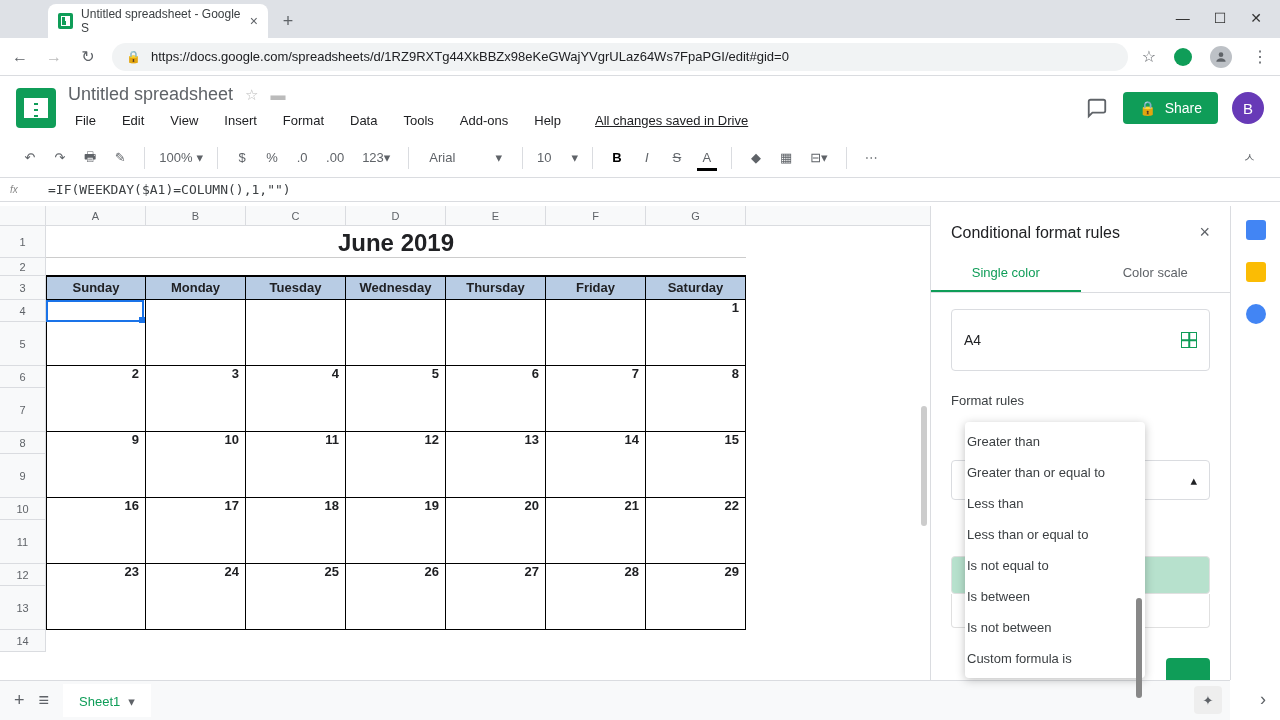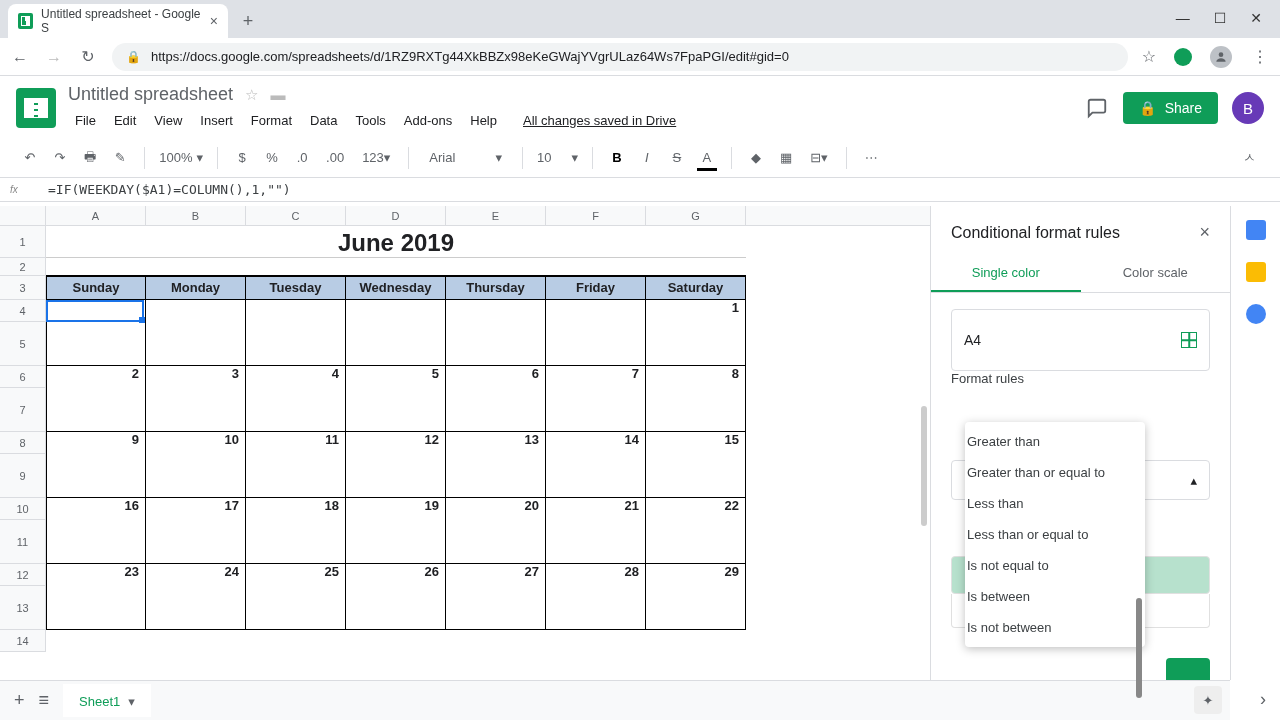--- a/index.html
+++ b/index.html
@@ -4,21 +4,21 @@
 <style>
 * { box-sizing: border-box; margin: 0; padding: 0; }
 body { font-family: Arial, sans-serif; font-size: 13px; color: #202124; background: #fff; width: 1280px; height: 720px; overflow: hidden; position: relative; }
 
 
 .window-controls { position: absolute; top: 0; right: 0; display: flex; gap: 24px; padding: 10px 18px; color: #333; }
 .window-controls span { font-size: 14px; cursor: default; }
 
 
 .tab-bar { background: #dee1e6; height: 38px; display: flex; align-items: flex-end; padding-left: 8px; }
-.tab { background: #fff; height: 34px; display: flex; align-items: center; padding: 0 10px; border-radius: 8px 8px 0 0; gap: 8px; font-size: 12px; color: #3c4043; width: 220px; }
+.tab { background: #fff; height: 34px; display: flex; align-items: center; padding: 0 10px; border-radius: 8px 8px 0 0; gap: 8px; font-size: 12px; color: #3c4043; width: 220px; margin-left: 40px; }
 .tab-favicon { width: 16px; height: 16px; background: #0f9d58; border-radius: 2px; position: relative; }
 .tab-favicon::before { content: ''; position: absolute; top: 3px; left: 3px; right: 3px; bottom: 3px; background: conic-gradient(#fff 0 50%, transparent 50% 100%); border: 1px solid #fff; }
 .tab-close { margin-left: auto; font-size: 14px; color: #5f6368; }
 .new-tab { width: 28px; height: 28px; display: flex; align-items: center; justify-content: center; color: #5f6368; font-size: 18px; margin-left: 6px; margin-bottom: 3px; }
 
 
 .address-bar { height: 38px; background: #fff; display: flex; align-items: center; padding: 0 10px; gap: 14px; border-bottom: 1px solid #dadce0; }
 .nav-icon { width: 20px; text-align: center; color: #5f6368; font-size: 16px; }
 .url-box { flex: 1; display: flex; align-items: center; gap: 10px; background: #f1f3f4; height: 28px; border-radius: 14px; padding: 0 14px; font-size: 13px; color: #5f6368; }
 .url-box .lock { font-size: 12px; }
@@ -29,21 +29,21 @@
 .profile { width: 22px; height: 22px; border-radius: 50%; background: #bdc1c6; color: #fff; display: flex; align-items: center; justify-content: center; font-size: 12px; }
 
 
 .sheets-header { display: flex; align-items: center; padding: 8px 16px 0 16px; gap: 12px; }
 .sheets-logo { width: 40px; height: 40px; background: #0f9d58; border-radius: 4px; position: relative; }
 .sheets-logo::before { content: ''; position: absolute; top: 10px; left: 8px; right: 8px; bottom: 10px; background: linear-gradient(#fff 0 33%, transparent 33% 50%, #fff 50% 83%, transparent 83%), linear-gradient(90deg, #fff 0 40%, transparent 40% 60%, #fff 60%); background-size: 100% 12px, 100% 100%; border: 1px solid #fff; }
 .title-area { flex: 1; }
 .doc-title-row { display: flex; align-items: center; gap: 12px; }
 .doc-title { font-size: 18px; color: #5f6368; }
 .star-doc, .folder-doc { color: #bbb; font-size: 15px; }
-.menu-bar { display: flex; gap: 4px; margin-top: 4px; }
+.menu-bar { display: flex; gap: 12px; margin-top: 4px; }
 .menu-bar span { padding: 4px 7px; font-size: 13px; color: #202124; }
 .save-status { margin-left: 8px; color: #5f6368; text-decoration: underline; font-size: 13px; }
 .header-right { display: flex; align-items: center; gap: 14px; }
 .comment-icon { width: 24px; height: 24px; color: #5f6368; display:flex; align-items:center; justify-content:center;}
 .share-btn { background: #0f9d58; color: #fff; padding: 8px 16px; border-radius: 4px; font-size: 14px; font-weight: 500; display: flex; align-items: center; gap: 8px; }
 .avatar { width: 32px; height: 32px; border-radius: 50%; background: #673ab7; color: #fff; display: flex; align-items: center; justify-content: center; font-size: 15px; }
 
 
 .toolbar { height: 40px; border-bottom: 1px solid #dadce0; display: flex; align-items: center; padding: 0 20px; gap: 10px; color: #5f6368; font-size: 13px; margin-top: 6px;}
 .toolbar .sep { width: 1px; height: 22px; background: #dadce0; margin: 0 4px; }
@@ -94,21 +94,21 @@
 .close-x { font-size: 18px; color: #5f6368; }
 .side-tabs { display: flex; border-bottom: 1px solid #dadce0; }
 .side-tab { flex: 1; text-align: center; padding: 10px 0; font-size: 13px; color: #5f6368; }
 .side-tab.active { color: #0f9d58; border-bottom: 2px solid #0f9d58; font-weight: 500; }
 .side-body { padding: 16px 20px; }
 .field-label { font-size: 13px; color: #3c4043; margin-bottom: 12px; }
 .range-input { border: 1px solid #dadce0; border-radius: 4px; padding: 22px 12px; display: flex; justify-content: space-between; align-items: center; font-size: 14px; }
 .grid-icon { width: 16px; height: 16px; border: 1.5px solid #0f9d58; position: relative;}
 .grid-icon::before { content:''; position:absolute; top:50%; left:0; right:0; height:1.5px; background:#0f9d58; transform:translateY(-50%);}
 .grid-icon::after { content:''; position:absolute; left:50%; top:0; bottom:0; width:1.5px; background:#0f9d58; transform:translateX(-50%);}
-.rules-label { font-size: 13px; color: #3c4043; }
+.rules-label { font-size: 13px; color: #3c4043; margin-top: 22px; }
 
 
 .dropdown-behind { position:absolute; top: 254px; left:20px; right:20px; }
 .dd-select { border:1px solid #dadce0; border-radius:4px; height:40px; display:flex; align-items:center; justify-content:flex-end; padding:0 12px;}
 .preview-box { margin-top: 56px; height: 38px; background: #b7e1cd; border: 1px solid #e0e0e0; border-radius:4px;}
 .preview-box2 { height: 34px; border:1px solid #e0e0e0; border-top:none; border-radius:0 0 4px 4px;}
 .done-btn { position:absolute; top: 198px; right: 0; background:#0f9d58; color:#fff; padding:20px 14px; border-radius:4px; font-size:14px;}
 
 .dropdown-menu { position: absolute; top: 216px; left: 34px; width: 180px; background: #fff; box-shadow: 0 2px 10px rgba(0,0,0,.25); border-radius: 4px; padding: 4px 0; z-index: 10;}
 .dropdown-menu div { padding: 8px 2px; font-size: 13px; color: #3c4043; }
@@ -416,20 +416,21 @@
 
     <div class="dropdown-menu" id="ddmenu">
       <div class="dd-scrollbar"></div>
     <div>Greater than</div>
         <div>Greater than or equal to</div>
         <div>Less than</div>
         <div>Less than or equal to</div>
         <div>Is not equal to</div>
         <div>Is between</div>
         <div>Is not between</div>
+        <div>Custom formula is</div>
       </div>
     <span class="cursor-hand" style="left:176px; top:492px;">👆</span>
   </div>
 
   <div class="right-rail">
     <span class="rail-icon rail-cal"></span>
     <span class="rail-icon rail-keep"></span>
     <span class="rail-icon rail-tasks"></span>
   </div>
 </div>

